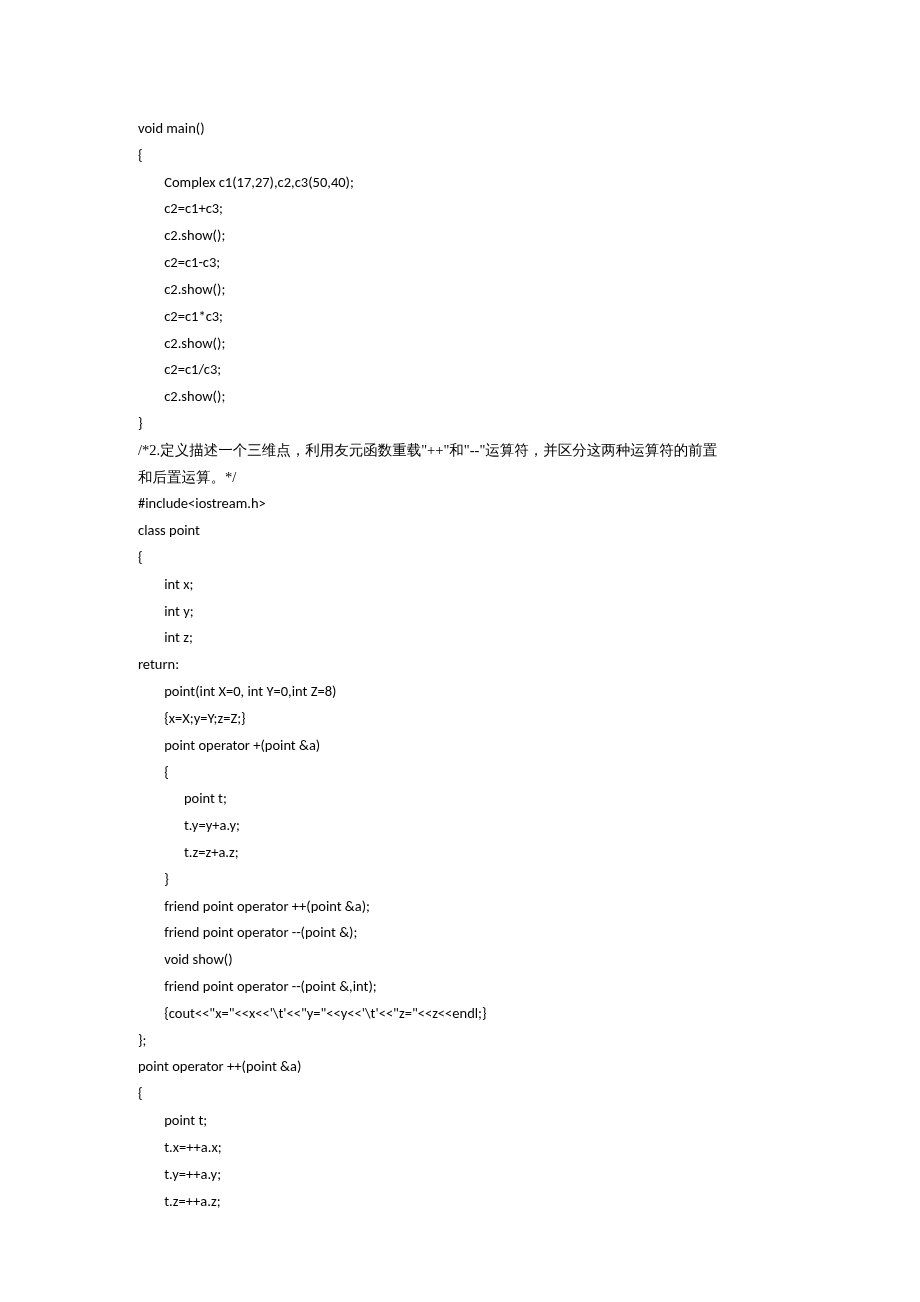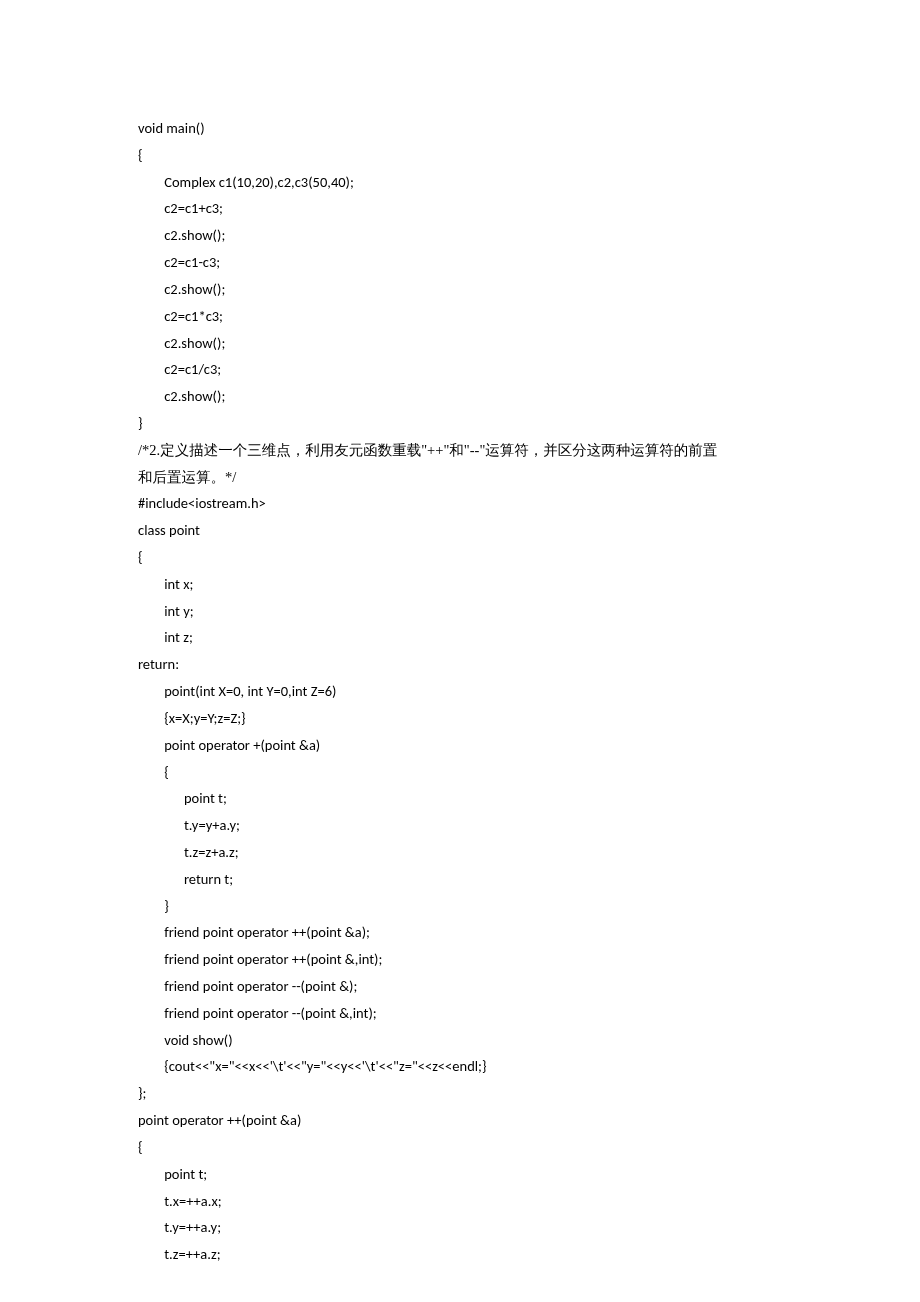--- a/index.html
+++ b/index.html
@@ -22,53 +22,51 @@
   .cn {
     font-family: "SimSun", "宋体", serif;
   }
 </style>
 </head>
 <body>
 
 <div class="page">
   <div class="code-line">void main()</div>
   <div class="code-line">{</div>
-  <div class="code-line">        Complex c1(10,20),c2,c3(50,40);</div>
+  <div class="code-line">        Complex c1(17,27),c2,c3(50,40);</div>
   <div class="code-line">        c2=c1+c3;</div>
   <div class="code-line">        c2.show();</div>
   <div class="code-line">        c2=c1-c3;</div>
   <div class="code-line">        c2.show();</div>
   <div class="code-line">        c2=c1*c3;</div>
   <div class="code-line">        c2.show();</div>
   <div class="code-line">        c2=c1/c3;</div>
   <div class="code-line">        c2.show();</div>
   <div class="code-line">}</div>
   <div class="code-line cn">/*2.定义描述一个三维点，利用友元函数重载"++"和"--"运算符，并区分这两种运算符的前置</div>
   <div class="code-line cn">和后置运算。*/</div>
   <div class="code-line">#include&lt;iostream.h&gt;</div>
   <div class="code-line">class point</div>
   <div class="code-line">{</div>
   <div class="code-line">        int x;</div>
   <div class="code-line">        int y;</div>
   <div class="code-line">        int z;</div>
   <div class="code-line">return:</div>
-  <div class="code-line">        point(int X=0, int Y=0,int Z=6)</div>
+  <div class="code-line">        point(int X=0, int Y=0,int Z=8)</div>
   <div class="code-line">        {x=X;y=Y;z=Z;}</div>
   <div class="code-line">        point operator +(point &amp;a)</div>
   <div class="code-line">        {</div>
   <div class="code-line">              point t;</div>
   <div class="code-line">              t.y=y+a.y;</div>
   <div class="code-line">              t.z=z+a.z;</div>
-  <div class="code-line">              return t;</div>
   <div class="code-line">        }</div>
   <div class="code-line">        friend point operator ++(point &amp;a);</div>
-  <div class="code-line">        friend point operator ++(point &amp;,int);</div>
   <div class="code-line">        friend point operator --(point &amp;);</div>
+  <div class="code-line">        void show()</div>
   <div class="code-line">        friend point operator --(point &amp;,int);</div>
-  <div class="code-line">        void show()</div>
   <div class="code-line">        {cout&lt;&lt;"x="&lt;&lt;x&lt;&lt;'\t'&lt;&lt;"y="&lt;&lt;y&lt;&lt;'\t'&lt;&lt;"z="&lt;&lt;z&lt;&lt;endl;}</div>
   <div class="code-line">};</div>
   <div class="code-line">point operator ++(point &amp;a)</div>
   <div class="code-line">{</div>
   <div class="code-line">        point t;</div>
   <div class="code-line">        t.x=++a.x;</div>
   <div class="code-line">        t.y=++a.y;</div>
   <div class="code-line">        t.z=++a.z;</div>
 </div>
 

